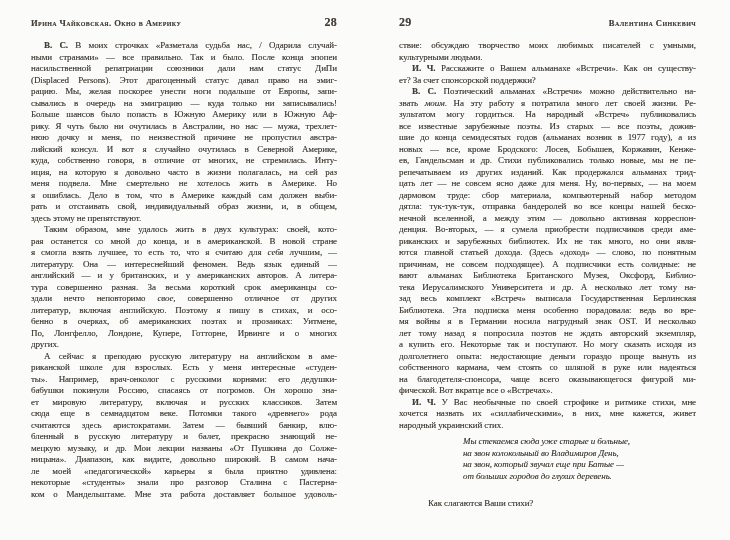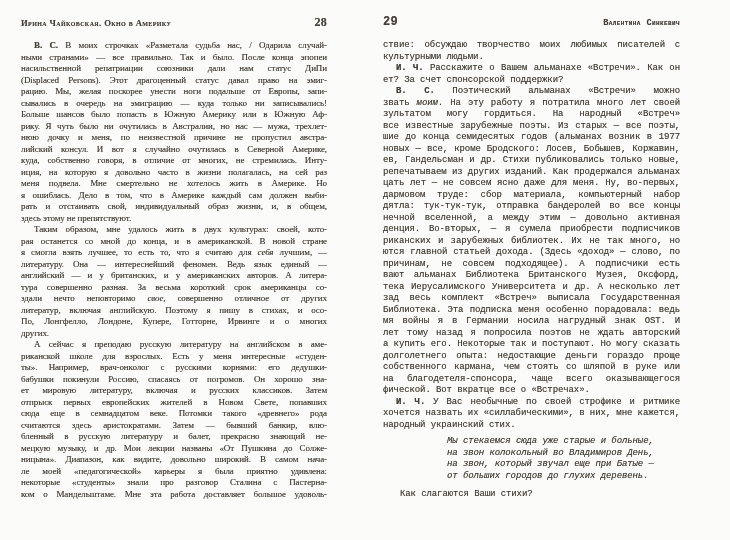--- a/index.html
+++ b/index.html
@@ -5,22 +5,22 @@
   html,body{margin:0;padding:0;}
   body{
     width:730px;height:540px;
     background:#fbfbf9;
     font-family:"Liberation Serif","DejaVu Serif",serif;
     color:#423d35;
     overflow:hidden;
   }
   .spread{position:relative;width:730px;height:540px;}
   .page{position:absolute;top:17px;}
-  .page.left{left:21px;width:306px;}
-  .page.right{left:383px;width:297px;font-family:Liberation Mono, monospace;}
+  .page.left{left:31px;width:306px;}
+  .page.right{left:399px;width:297px;}
   .pagehead{
     display:flex;justify-content:space-between;align-items:baseline;
     color:#45403a;height:12px;
   }
   .running{
     font-variant:small-caps;
     font-weight:700;
     font-size:8.6px;
     letter-spacing:0.4px;
     white-space:nowrap;
@@ -34,21 +34,21 @@
     text-align-last:justify;
     height:11.5px;
     overflow:hidden;
   }
   .line.end{text-align-last:left;}
   .line.ind{text-indent:13px;}
   .b{font-weight:700;}
   .i{font-style:italic;}
   .poem{margin:5px 0 7px 64px;font-style:italic;}
   .poem .line{text-align:left;text-align-last:left;}
-  .closing{margin:4px;}
+  .closing{margin:16px;}
 </style>
 </head>
 <body>
 
 <div class="spread">
 
   <div class="page left">
     <div class="pagehead">
       <span class="running">Ирина Чайковская. Окно в Америку</span>
       <span class="pagenum">28</span>
@@ -71,28 +71,28 @@
         <div class="line"><span>рать и отстаивать свой, индивидуальный образ жизни, и, в общем,</span></div>
         <div class="line end"><span>здесь этому не препятствуют.</span></div>
         <div class="line ind"><span>Таким образом, мне удалось жить в двух культурах: своей, кото-</span></div>
         <div class="line"><span>рая останется со мной до конца, и в американской. В новой стране</span></div>
         <div class="line"><span>я смогла взять лучшее, то есть то, что я считаю для </span><span class="i">себя</span><span> лучшим, —</span></div>
         <div class="line"><span>литературу. Она — интереснейший феномен. Ведь язык единый —</span></div>
         <div class="line"><span>английский — и у британских, и у американских авторов. А литера-</span></div>
         <div class="line"><span>тура совершенно разная. За весьма короткий срок американцы со-</span></div>
         <div class="line"><span>здали нечто неповторимо </span><span class="i">свое</span><span>, совершенно отличное от других</span></div>
         <div class="line"><span>литератур, включая английскую. Поэтому я пишу в стихах, и осо-</span></div>
+        <div class="line"><span>бенно в очерках, об американских поэтах и прозаиках: Уитмене,</span></div>
         <div class="line"><span>По, Лонгфелло, Лондоне, Купере, Готторне, Ирвинге и о многих</span></div>
         <div class="line end"><span>других.</span></div>
         <div class="line ind"><span>А сейчас я преподаю русскую литературу на английском в аме-</span></div>
         <div class="line"><span>риканской школе для взрослых. Есть у меня интересные «студен-</span></div>
         <div class="line"><span>ты». Например, врач-онколог с русскими корнями: его дедушки-</span></div>
         <div class="line"><span>бабушки покинули Россию, спасаясь от погромов. Он хорошо зна-</span></div>
         <div class="line"><span>ет мировую литературу, включая и русских классиков. Затем</span></div>
-        <div class="line"><span>отпрыск первых европейских жителей в Новом Свете, попавших</span></div>
         <div class="line"><span>сюда еще в семнадцатом веке. Потомки такого «древнего» рода</span></div>
         <div class="line"><span>считаются здесь аристократами. Затем — бывший банкир, влю-</span></div>
         <div class="line"><span>бленный в русскую литературу и балет, прекрасно знающий не-</span></div>
         <div class="line"><span>мецкую музыку, и др. Мои лекции названы «От Пушкина до Солже-</span></div>
         <div class="line"><span>ницына». Диапазон, как видите, довольно широкий. В самом нача-</span></div>
         <div class="line"><span>ле моей «педагогической» карьеры я была приятно удивлена:</span></div>
         <div class="line"><span>некоторые «студенты» знали про разговор Сталина с Пастерна-</span></div>
         <div class="line"><span>ком о Мандельштаме. Мне эта работа доставляет большое удоволь-</span></div>
       </div>
   </div>

